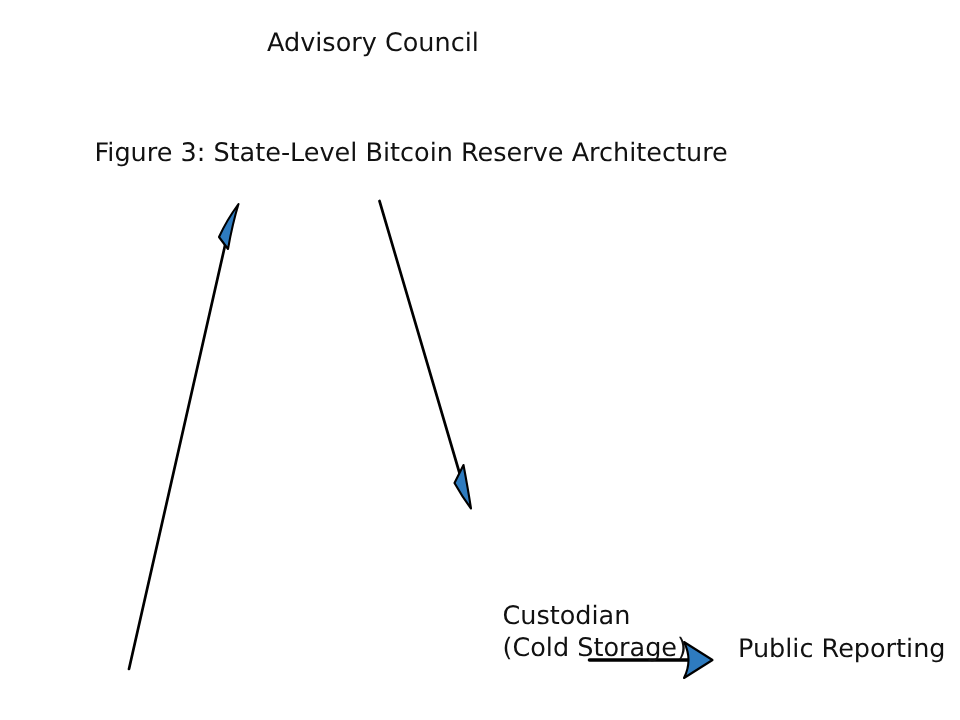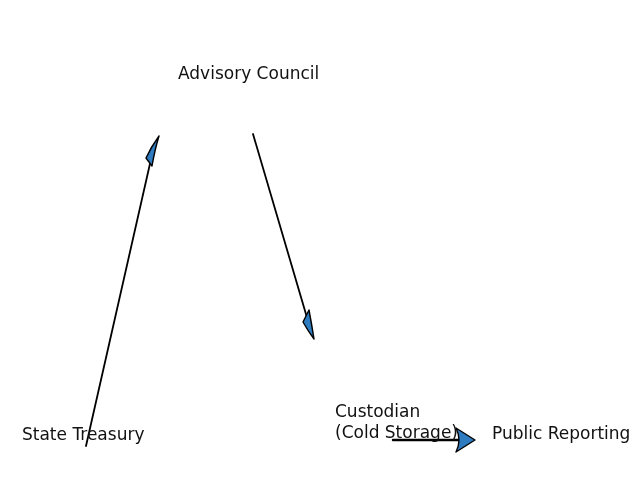--- a/index.html
+++ b/index.html
@@ -27,21 +27,21 @@
     stroke: #000000;
     stroke-width: 1.4;
     stroke-linejoin: round;
   }
   .label {
     position: absolute;
     font-size: 17px;
     line-height: 21px;
     white-space: pre-line;
   }
-  .label-advisory  { left: 178px; top: 19px; margin-top: 44px; }
+  .label-advisory  { left: 178px; top: 19px; }
   .label-title     { left: 63px;  top: 92px; }
   .label-treasury  { left: 22px;  top: 424px; }
   .label-custodian { left: 335px; top: 401px; }
   .label-reporting { left: 492px; top: 423px; }
 </style>
 </head>
 <body>
 
 <div class="stage">
 
@@ -58,21 +58,21 @@
     </g>
 
     <g>
       <line class="arrow-line thick" x1="393" y1="440" x2="459" y2="440" stroke="#000000"></line>
       <path class="arrow-head" d="M 475 440 L 456 428 Q 462 440 456 452 Z" fill="#2e7bbf"></path>
     </g>
   </svg>
 
   <div class="label label-advisory">Advisory Council</div>
 
+  <div class="label label-title">Figure 3: State-Level Bitcoin Reserve Architecture</div>
 
-  <div class="label label-treasury">State Treasury</div>
 
   <div class="label label-reporting">Public Reporting</div>
 
   <div class="label label-custodian">Custodian
 (Cold Storage)</div>
 
 </div>
 
 </body></html>

